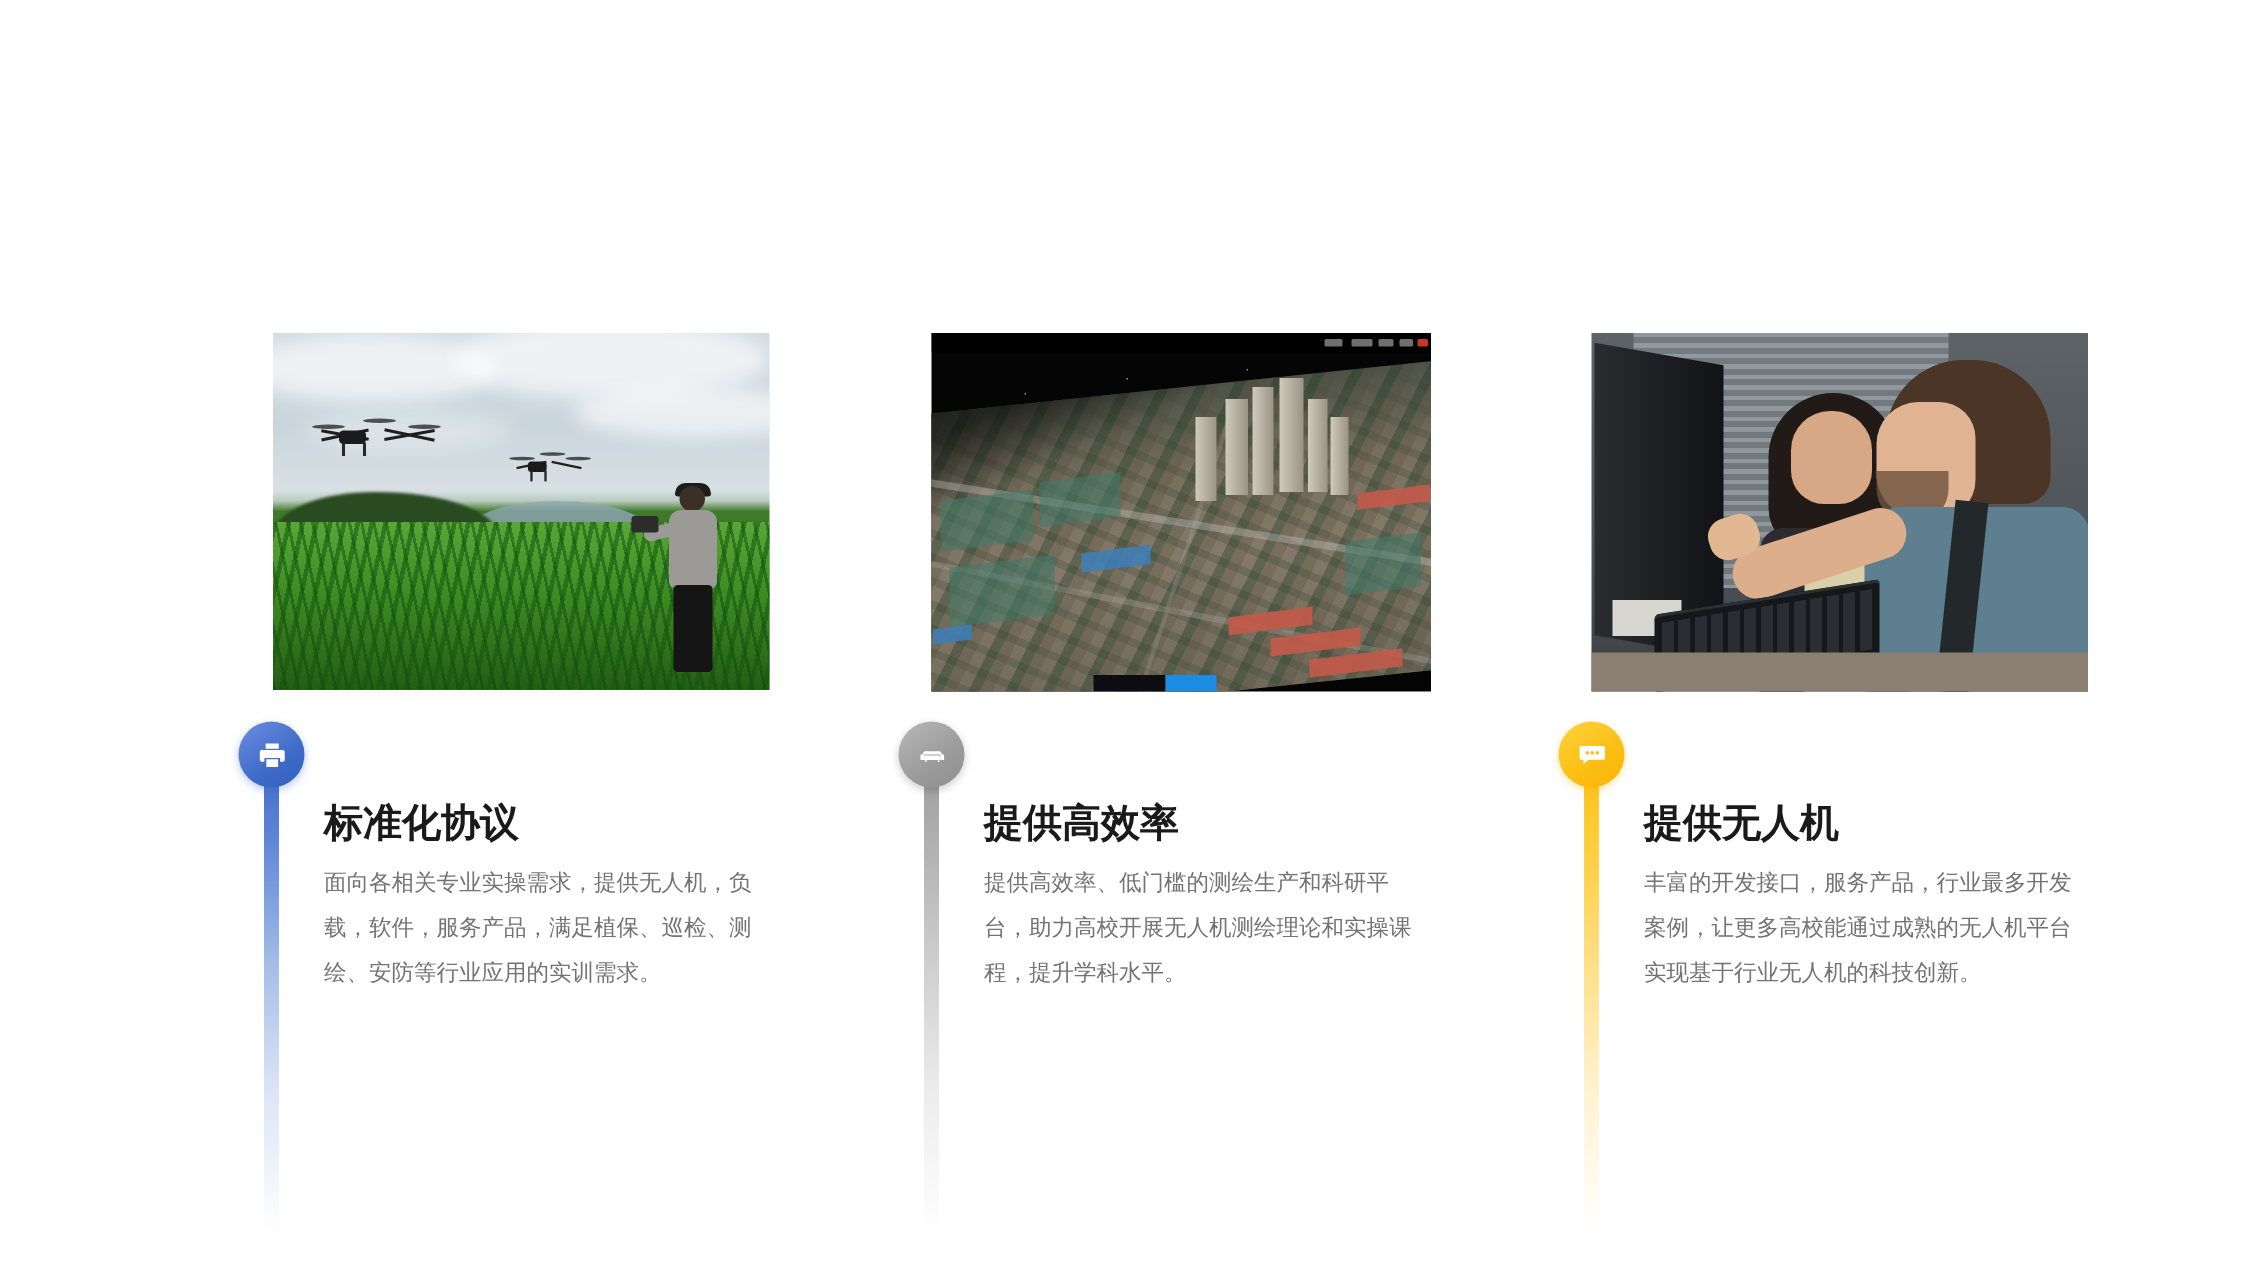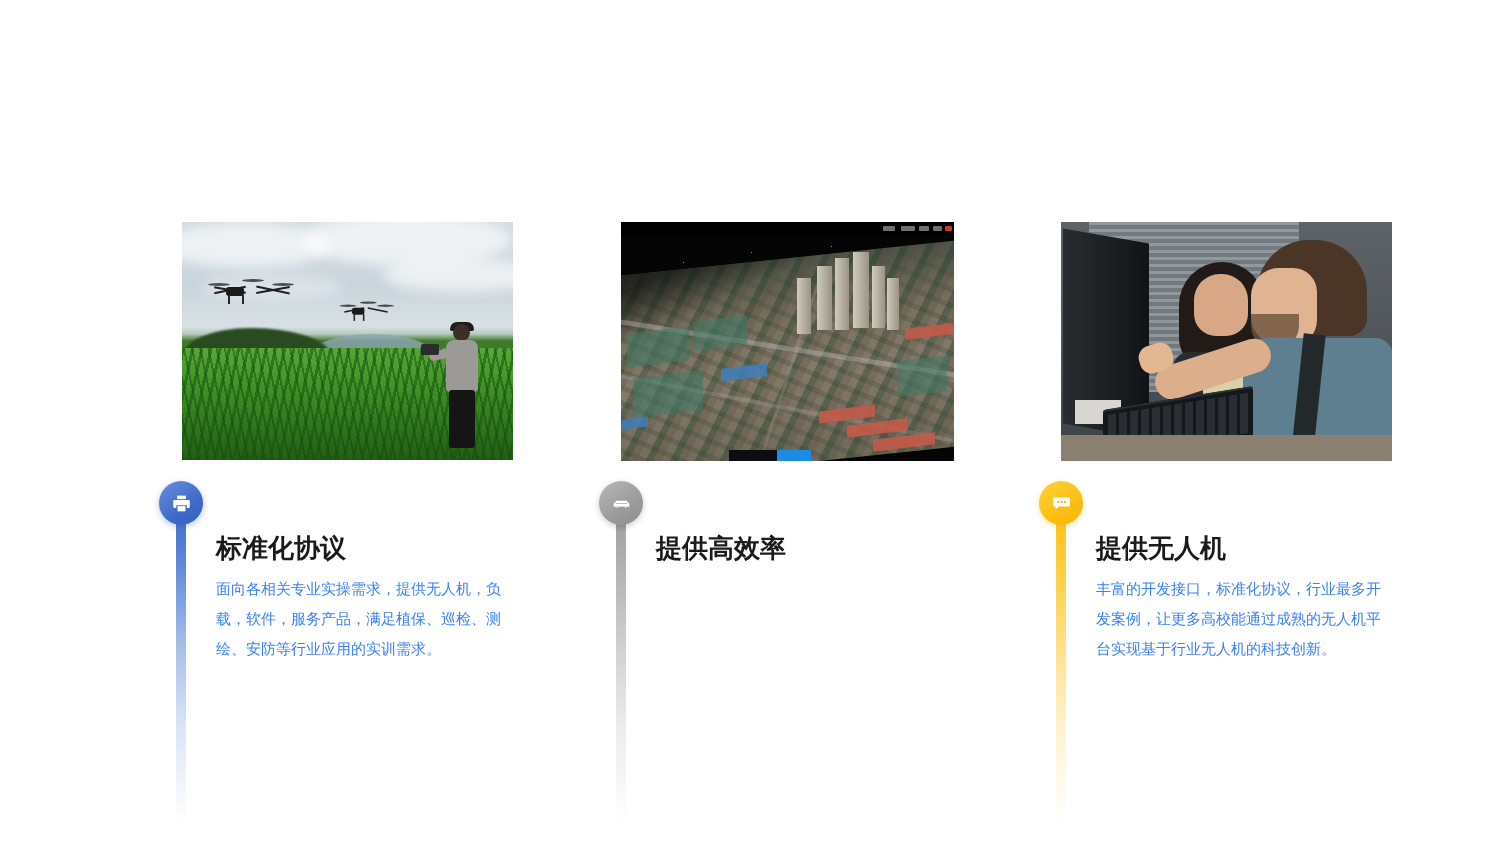--- a/index.html
+++ b/index.html
@@ -156,21 +156,21 @@
   .pin-yellow .stem{ background:linear-gradient(to bottom,#fcbe12 0%,#ffcc33 16%,#ffe08a 45%,#fff3cf 70%,rgba(255,255,255,0) 100%); }
 
   
   .card-title{
     position:absolute; left:66px; top:532px;
     font-size:26px; line-height:32px; font-weight:bold; color:#1a1a1a;
     white-space:nowrap;
   }
   .card-desc{
     position:absolute; left:66px; top:574px; width:290px;
-    font-size:15px; line-height:30px; color:#3b82f6;
+    font-size:15px; line-height:30px; color:#737373;
   }
 </style>
 </head>
 <body>
 
 <div class="slide">
 
 
   <div class="columns">
 
@@ -288,20 +288,21 @@
           <svg viewBox="0 0 24 24" fill="#ffffff" aria-hidden="true">
             <path d="M5 10.5c0-.9.7-1.6 1.6-1.6h10.8c.9 0 1.6.7 1.6 1.6v1H5v-1z"></path>
             <path d="M3 12.6c0-.9.6-1.6 1.4-1.6s1.4.7 1.4 1.6v3.1H3v-3.1zM18.2 12.6c0-.9.6-1.6 1.4-1.6s1.4.7 1.4 1.6v3.1h-2.8v-3.1z"></path>
             <path d="M5.8 12.2h12.4v3.4H5.8z"></path>
             <path d="M6.6 15.6h1.1v1.6H6.6zM16.3 15.6h1.1v1.6h-1.1z"></path>
           </svg>
         </div>
       </div>
 
       <div class="card-title">提供高效率</div>
+      <div class="card-desc">提供高效率、低门槛的测绘生产和科研平台，助力高校开展无人机测绘理论和实操课程，提升学科水平。</div>
     </div>
 
     <div class="col c3">
 
       <div class="photo ph3">
         <div class="blinds"></div>
         <div class="monitor"></div>
         <div class="mon-stand"></div>
 
         <div class="woman">
@@ -333,17 +334,17 @@
           <svg viewBox="0 0 24 24" fill="#ffffff" aria-hidden="true">
             <path d="M3.4 5h17.2c.6 0 1 .45 1 1v8.4c0 .55-.4 1-1 1H9.2l-3.9 3.3v-3.3H3.4c-.6 0-1-.45-1-1V6c0-.55.4-1 1-1z"></path>
             <circle cx="8.2" cy="10.2" r="1.35" fill="#fcbe12"></circle>
             <circle cx="12" cy="10.2" r="1.35" fill="#fcbe12"></circle>
             <circle cx="15.8" cy="10.2" r="1.35" fill="#fcbe12"></circle>
           </svg>
         </div>
       </div>
 
       <div class="card-title">提供无人机</div>
-      <div class="card-desc">丰富的开发接口，标准化协议，行业最多开发案例，让更多高校能通过成熟的无人机平台实现基于行业无人机的科技创新。</div>
+      <div class="card-desc">丰富的开发接口，服务产品，行业最多开发案例，让更多高校能通过成熟的无人机平台实现基于行业无人机的科技创新。</div>
     </div>
 
   </div>
 </div>
 
 </body></html>

